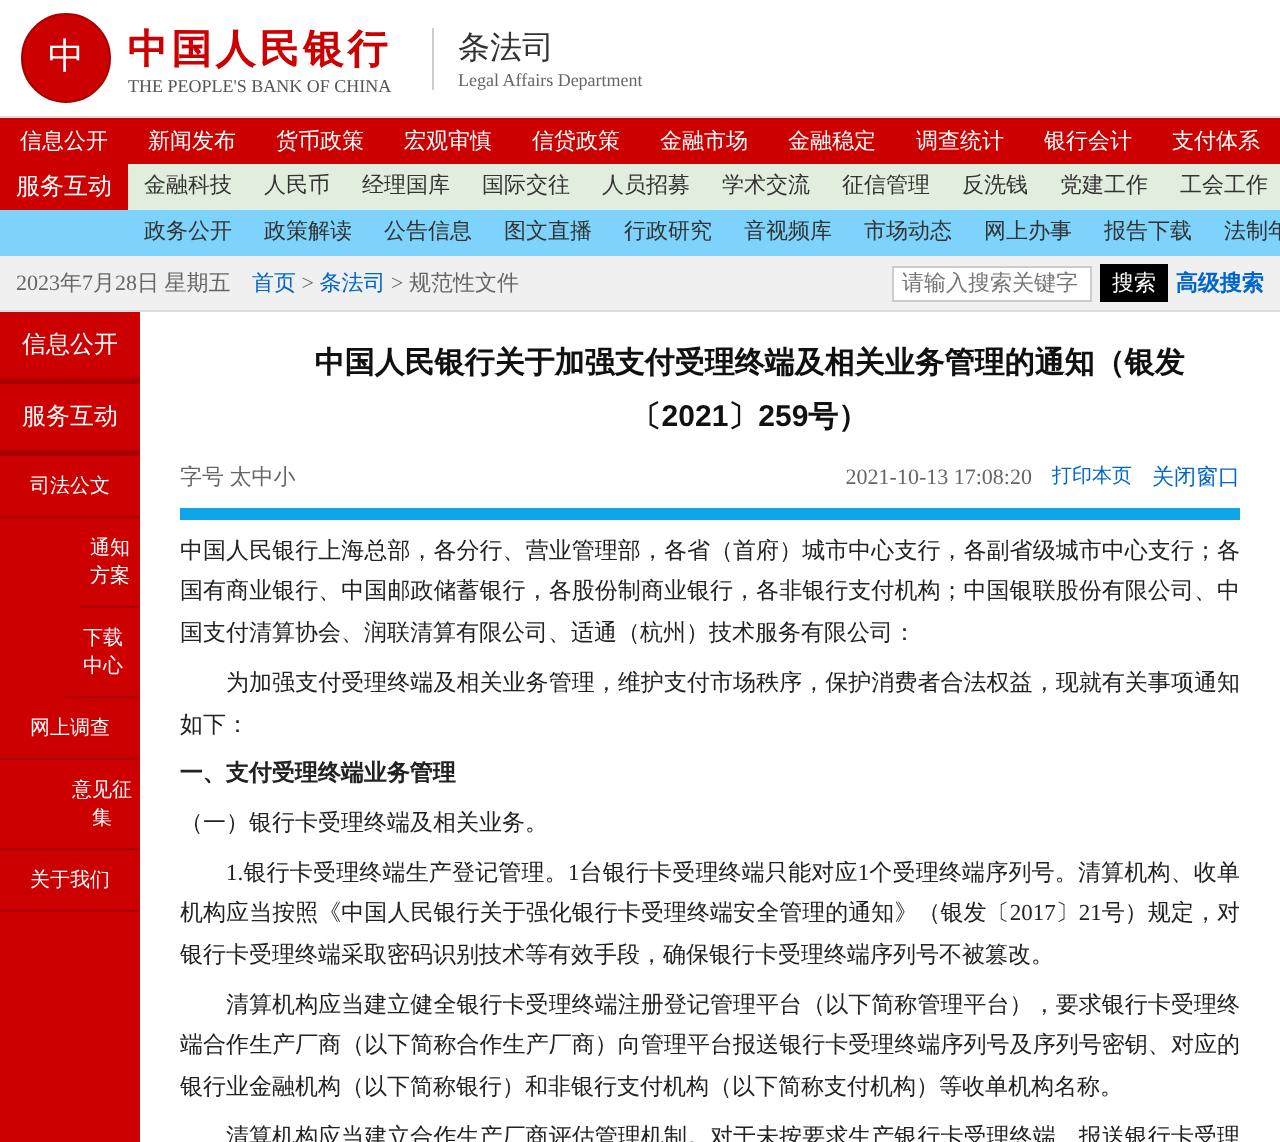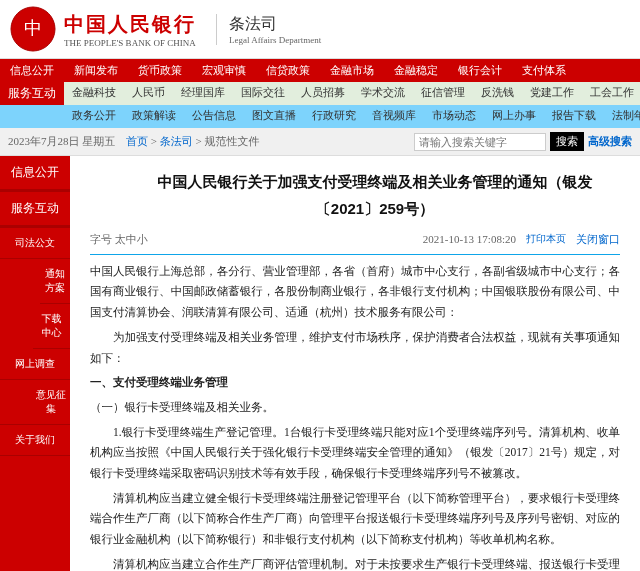--- a/index.html
+++ b/index.html
@@ -103,21 +103,21 @@
       font-family: "Microsoft YaHei", sans-serif;
       color: #111;
       margin-left: 40px;
     }
     .doc-meta {
       display: flex;
       justify-content: space-between;
       font-size: 11px;
       color: #666;
       margin-bottom: 6px;
-      border-bottom: 1px solid #0ea5e9;
+      border-bottom: 6px solid #0ea5e9;
       padding-bottom: 4px;
     }
     .doc-meta-right {
       display: flex;
       gap: 10px;
     }
     .doc-meta-right a {
       color: #06c;
       text-decoration: none;
       font-size: 11px;
@@ -186,20 +186,21 @@
 </div>
 
 <div class="nav-row-1">
   <div class="nav-cell">信息公开</div>
   <div class="nav-cell">新闻发布</div>
   <div class="nav-cell">货币政策</div>
   <div class="nav-cell">宏观审慎</div>
   <div class="nav-cell">信贷政策</div>
   <div class="nav-cell">金融市场</div>
   <div class="nav-cell">金融稳定</div>
+  <div class="nav-cell">调查统计</div>
   <div class="nav-cell">银行会计</div>
   <div class="nav-cell">支付体系</div>
 </div>
 
 <div class="nav-row-2">
   <div style="background:#c00;color:#fff;font-size:12px;padding:3px 8px;font-family:'Microsoft YaHei',sans-serif;cursor:pointer;white-space:nowrap;">服务互动</div>
   <div class="nav-cell-2">金融科技</div>
   <div class="nav-cell-2">人民币</div>
   <div class="nav-cell-2">经理国库</div>
   <div class="nav-cell-2">国际交往</div>
@@ -228,21 +229,21 @@
 <div class="breadcrumb-bar">
   <div>
     <span style="margin-right:8px;">2023年7月28日 星期五</span>
     <span>
       <a>首页</a> &gt;
       <a>条法司</a> &gt;
       <span>规范性文件</span>
     </span>
   </div>
   <div class="search-bar">
-    <input type="text" style="border: 1px solid rgb(204, 204, 204); padding: 2px 4px; font-size: 11px; width: 132px;" placeholder="请输入搜索关键字">
+    <input type="text" style="border: 1px solid rgb(204, 204, 204); padding: 2px 4px; font-size: 11px; width: 100px;" placeholder="请输入搜索关键字">
     <button style="background:#000000;color:#fff;border:none;padding:2px 6px;font-size:11px;cursor:pointer;">搜索</button>
     <a style="color:#06c;font-size:11px;cursor:pointer;text-decoration:none;font-weight:bold;">高级搜索</a>
   </div>
 </div>
 
 <div class="main-area">
 
   <div class="sidebar">
     <div class="sidebar-item">信息公开</div>
     <div style="height:2px;background:#a00;"></div>

